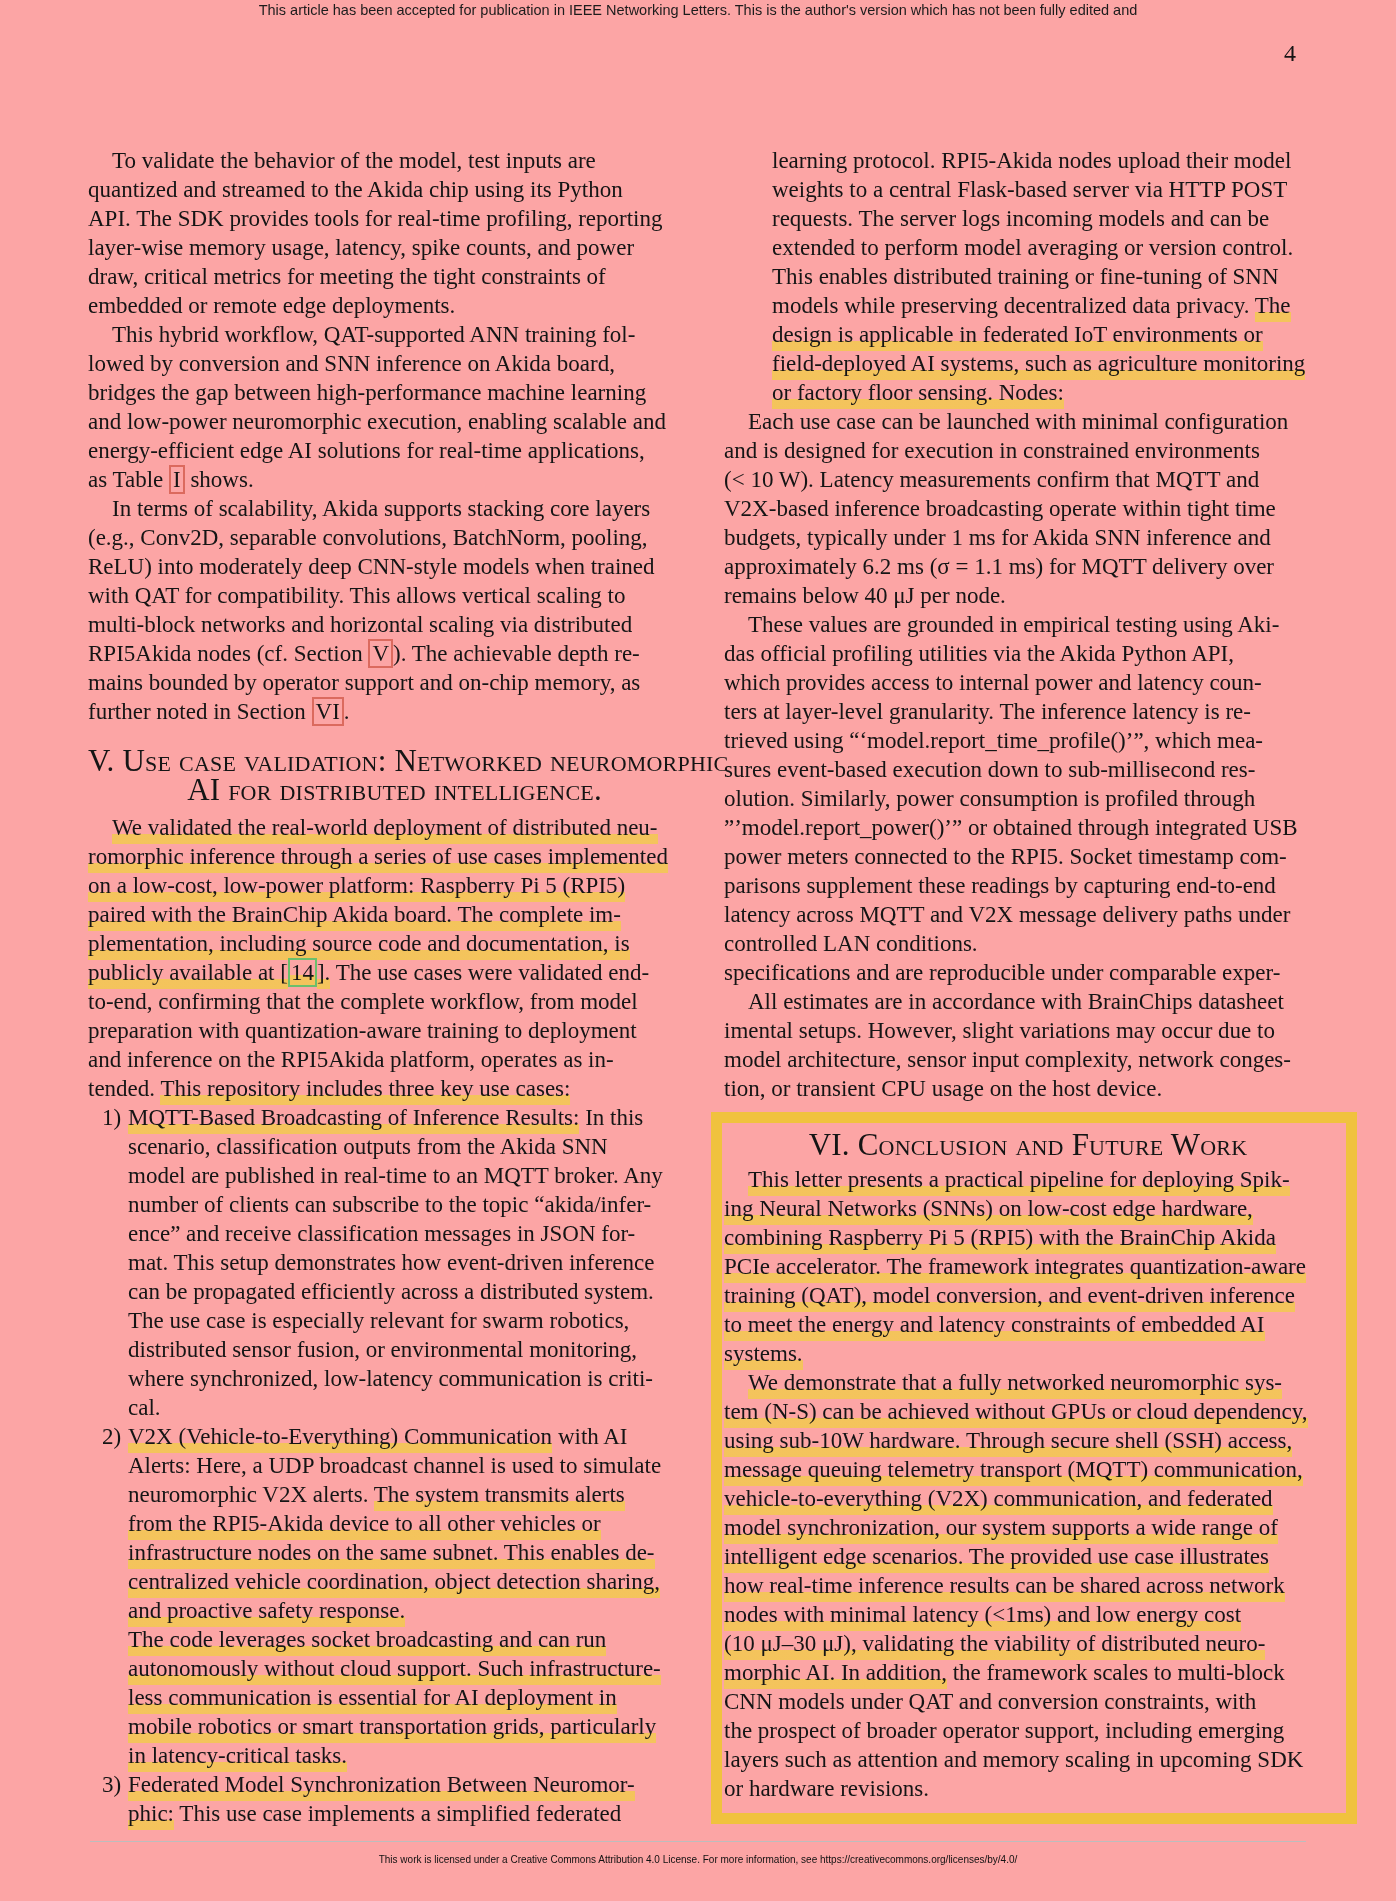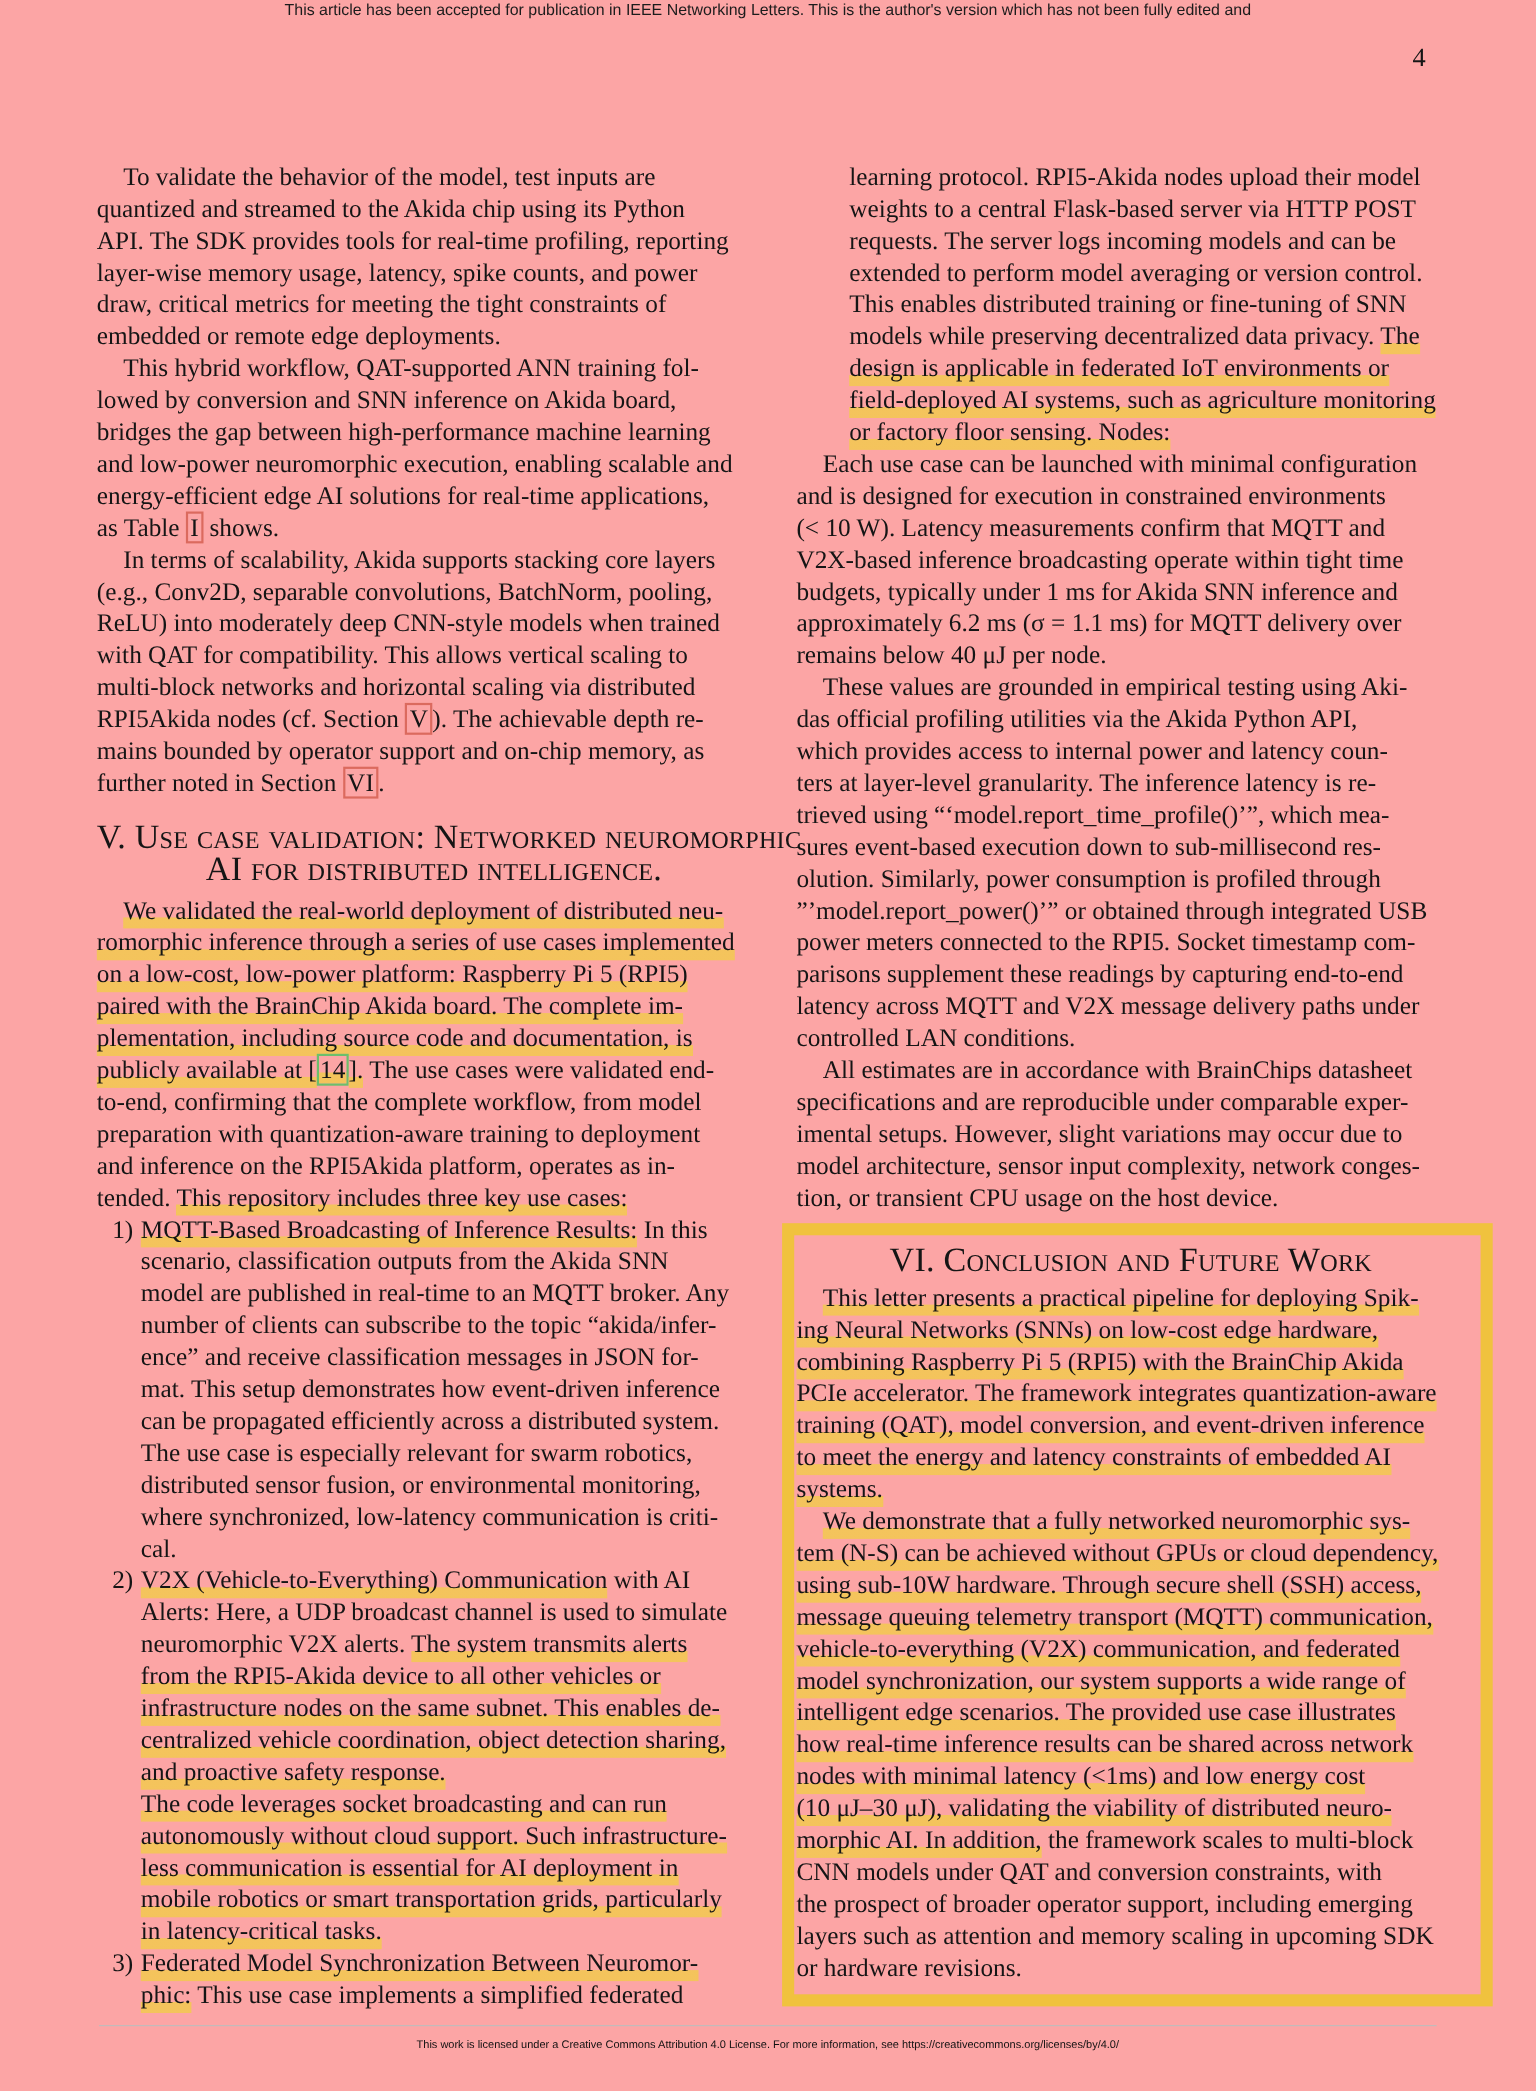--- a/index.html
+++ b/index.html
@@ -153,22 +153,22 @@
         <div class="line"><span>trieved using “‘model.report_time_profile()’”, which mea-</span></div>
         <div class="line"><span>sures event-based execution down to sub-millisecond res-</span></div>
         <div class="line"><span>olution. Similarly, power consumption is profiled through</span></div>
         <div class="line"><span>”’model.report_power()’” or obtained through integrated USB</span></div>
         <div class="line"><span>power meters connected to the RPI5. Socket timestamp com-</span></div>
         <div class="line"><span>parisons supplement these readings by capturing end-to-end</span></div>
         <div class="line"><span>latency across MQTT and V2X message delivery paths under</span></div>
         <div class="line"><span>controlled LAN conditions.</span></div>
       </div>
       <div class="block paragraph">
+        <div class="line"><span>specifications and are reproducible under comparable exper-</span></div>
         <div class="line first-indent"><span>All estimates are in accordance with BrainChips datasheet</span></div>
-        <div class="line"><span>specifications and are reproducible under comparable exper-</span></div>
         <div class="line"><span>imental setups. However, slight variations may occur due to</span></div>
         <div class="line"><span>model architecture, sensor input complexity, network conges-</span></div>
         <div class="line"><span>tion, or transient CPU usage on the host device.</span></div>
       </div>
       <div class="block heading" style="margin-top: 27px;">
         <div class="line center"><span>VI. Conclusion and Future Work</span></div>
       </div>
       <div class="block paragraph" style="margin-top: 6px;">
         <div class="line first-indent"><span class="hl">This letter presents a practical pipeline for deploying Spik-</span></div>
         <div class="line"><span class="hl">ing Neural Networks (SNNs) on low-cost edge hardware,</span></div>

